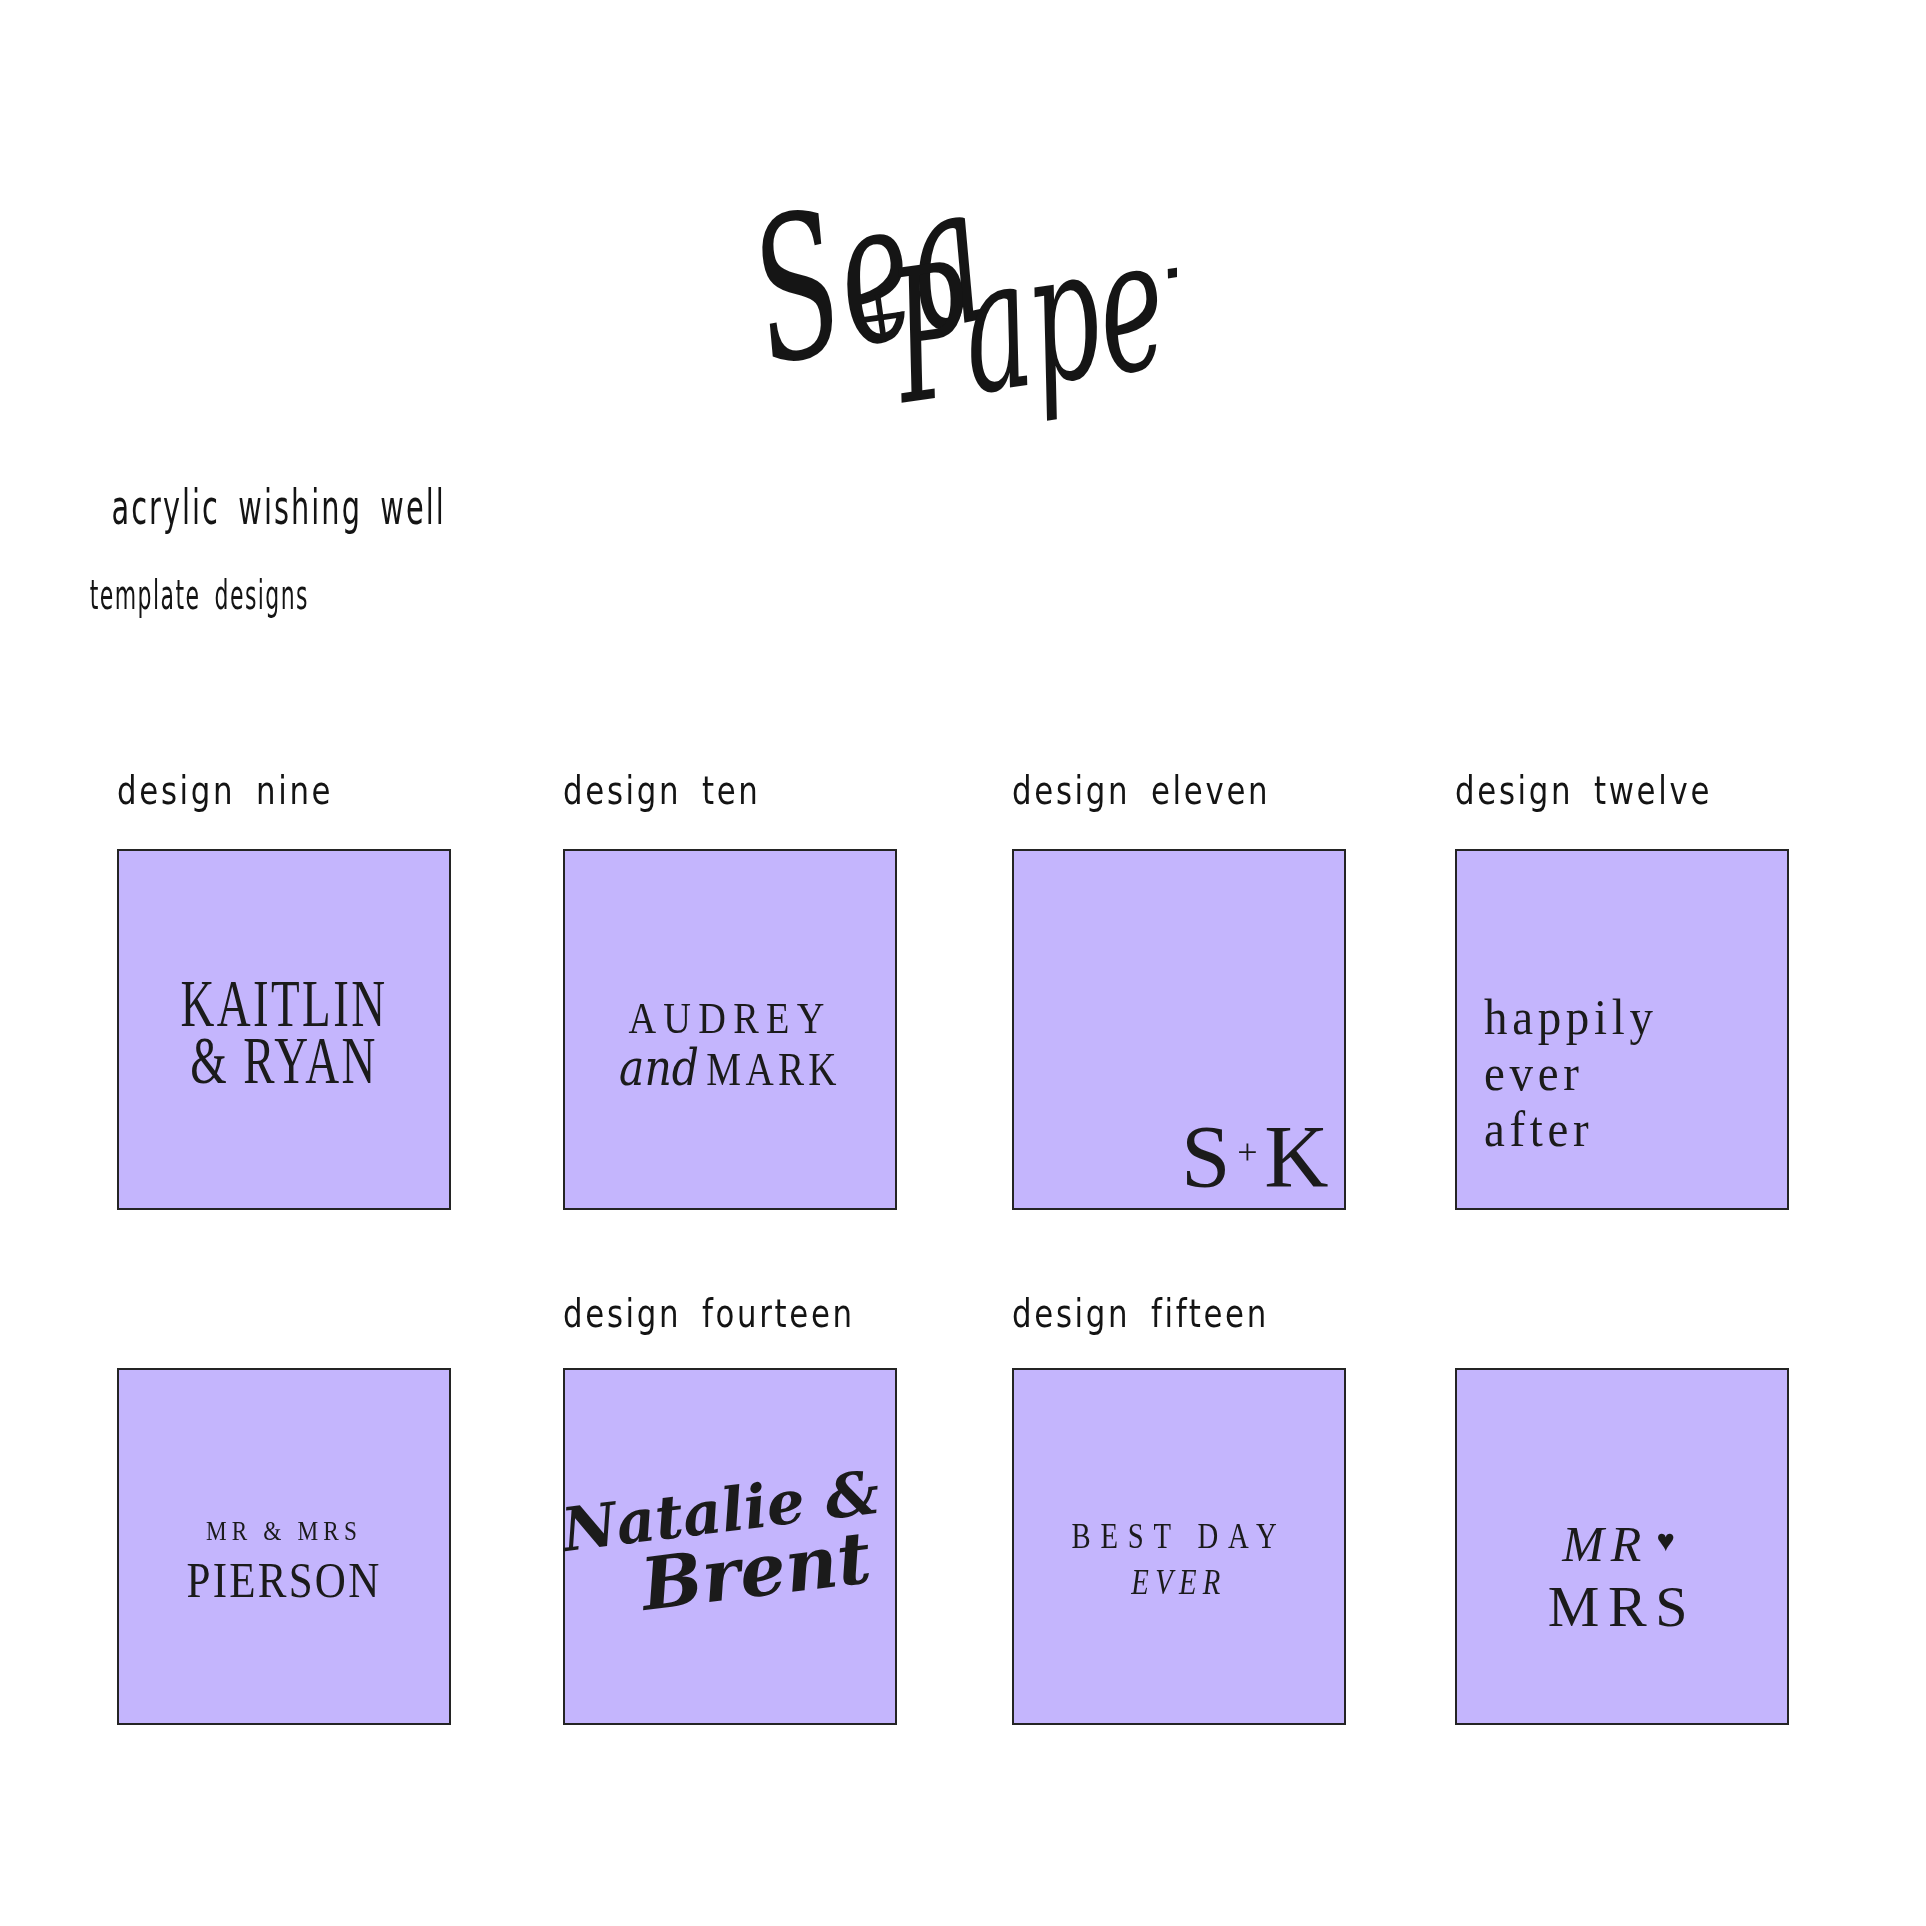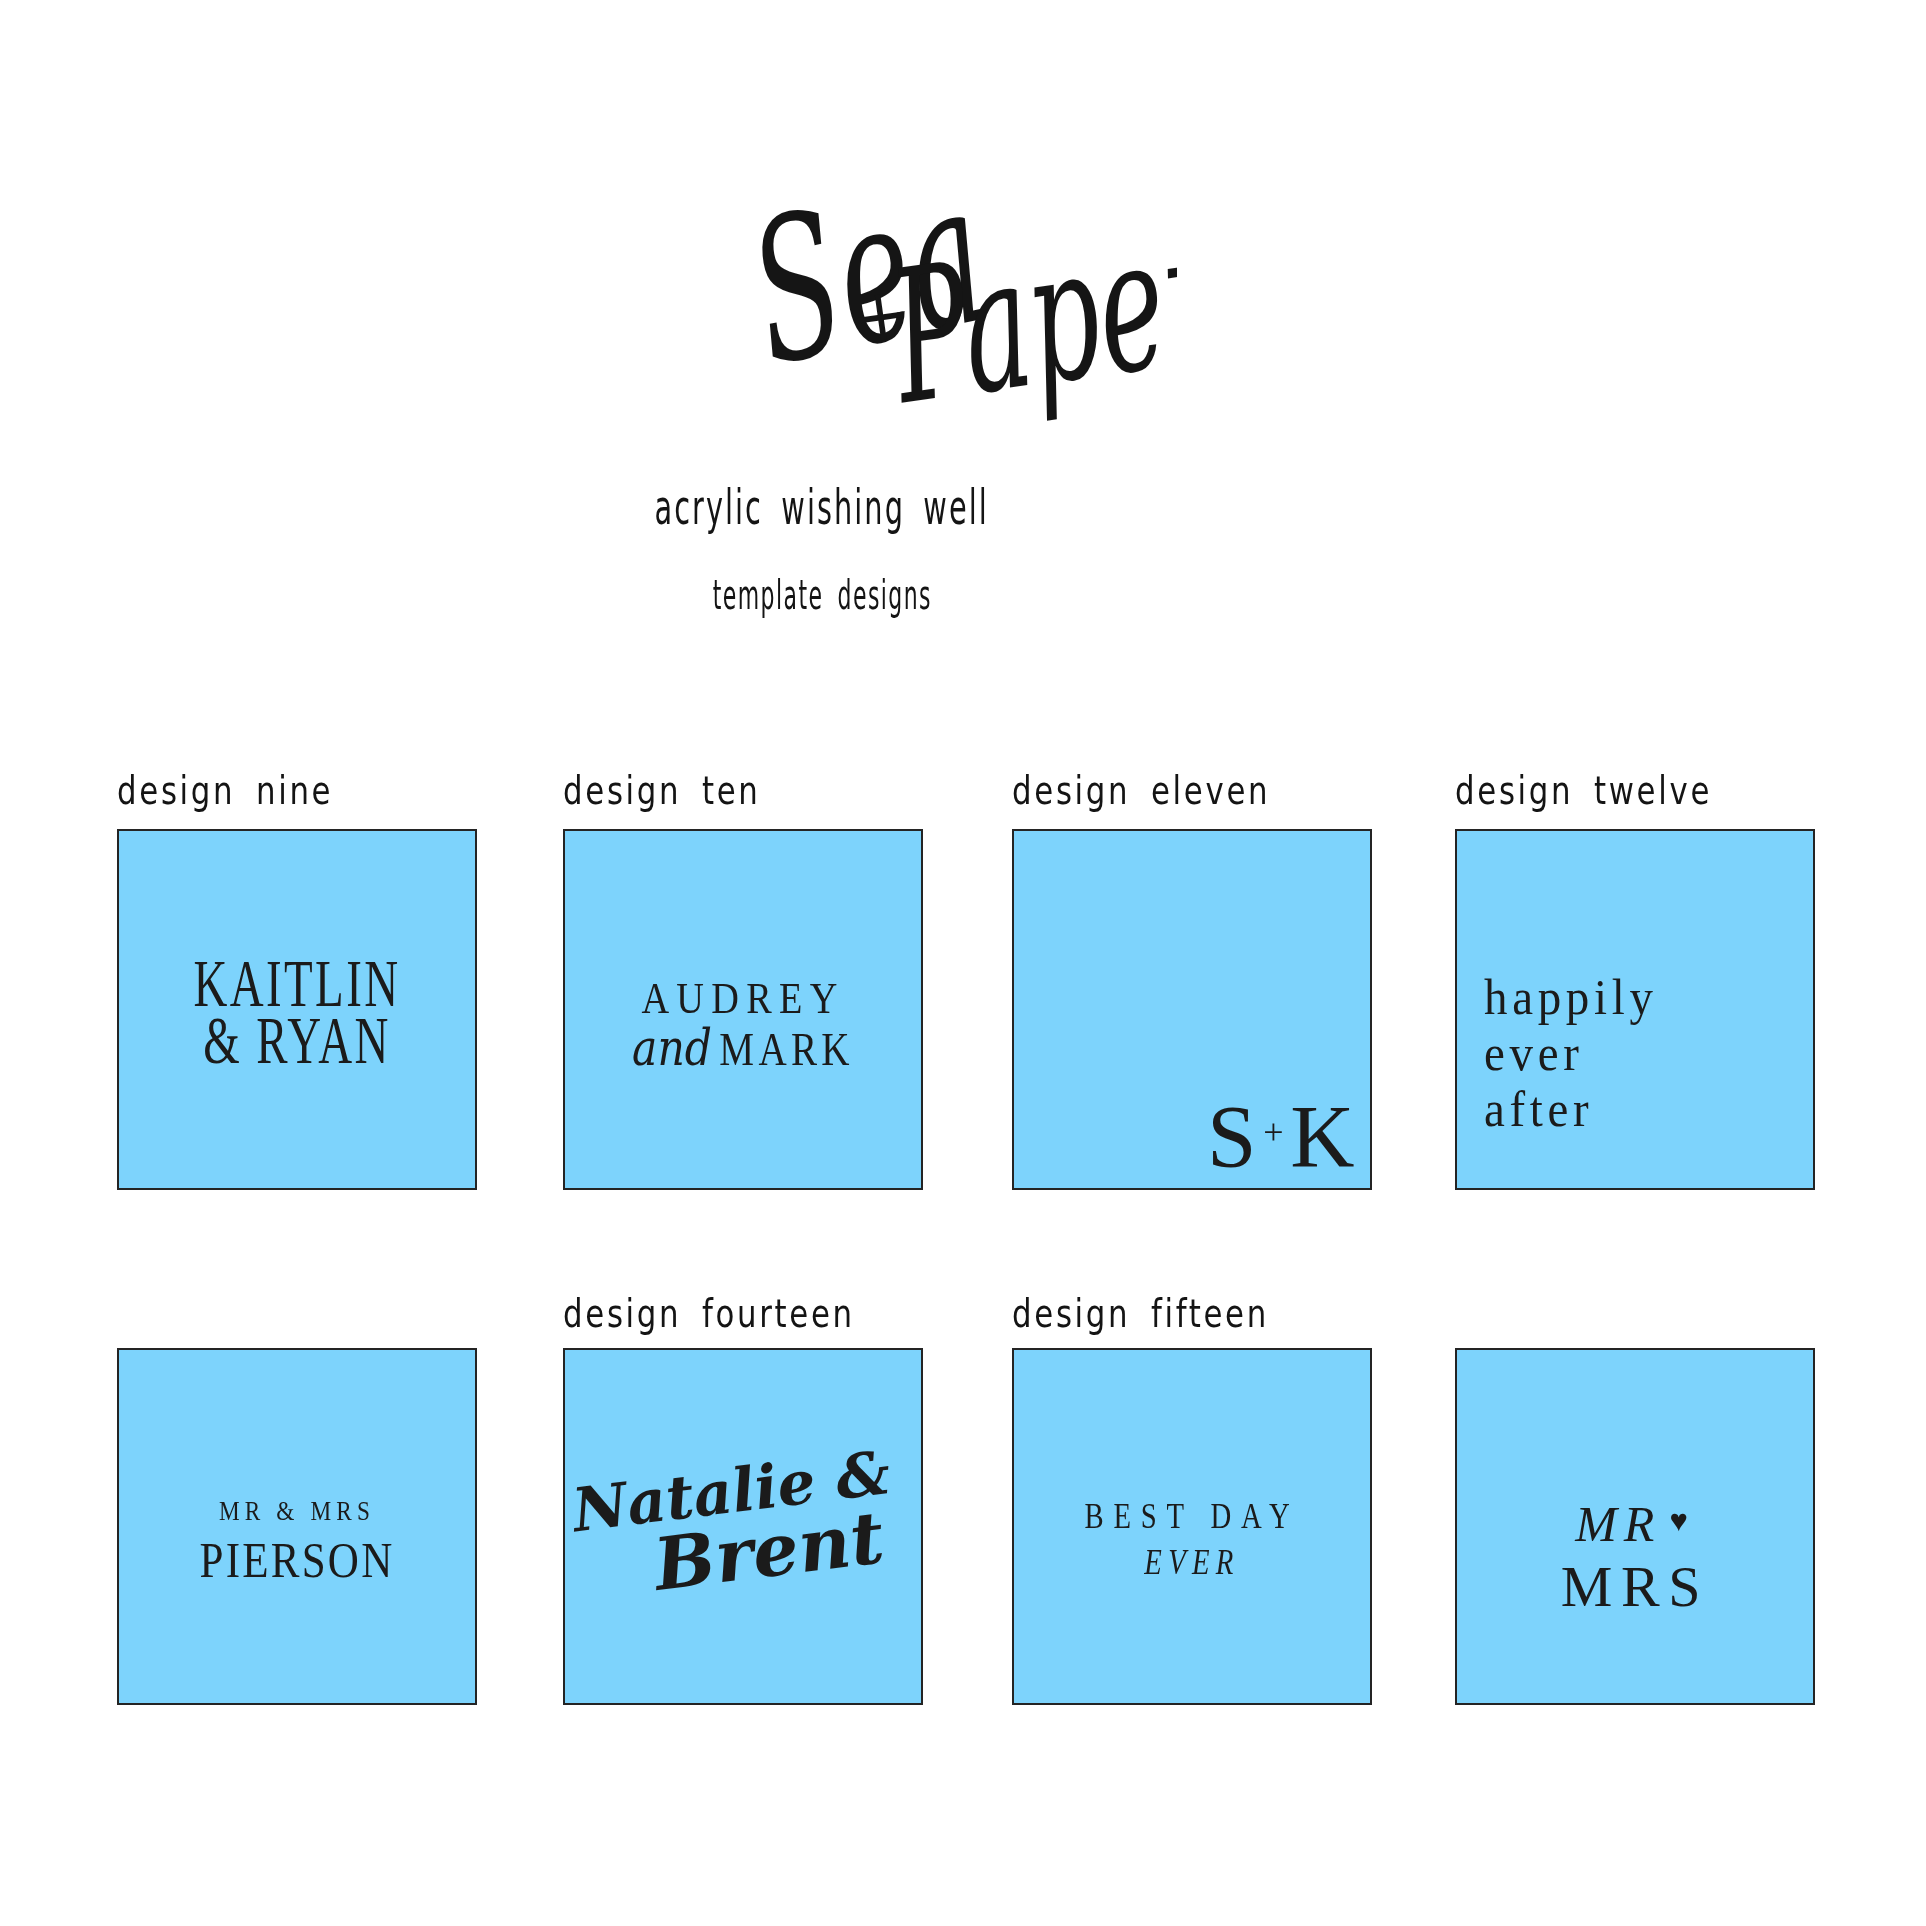--- a/index.html
+++ b/index.html
@@ -3,33 +3,33 @@
 <meta charset="utf-8">
 <style>
   html,body{margin:0;padding:0;background:#ffffff;}
   .canvas{position:relative;width:1926px;height:1926px;background:#ffffff;overflow:hidden;
           font-family:"DejaVu Sans",sans-serif;color:#1b1b1b;}
 
   
   .logo{position:absolute;left:758px;top:120px;width:419px;height:351px;}
   .logo text{fill:#151515;font-family:"DejaVu Serif",serif;font-style:italic;}
 
-  .hwrap{position:absolute;left:0;width:1644px;text-align:center;}
+  .hwrap{position:absolute;left:0;width:1644px;text-align:left;}
   .title-wrap{top:479px;}
   .subtitle-wrap{top:572px;}
   .title{display:inline-block;font-size:48px;letter-spacing:3.4px;word-spacing:12px;
          color:#141414;transform:scaleX(0.60);transform-origin:center;white-space:nowrap;}
   .subtitle{display:inline-block;font-size:40px;letter-spacing:2.6px;word-spacing:10.3px;
          color:#141414;transform:scaleX(0.55);transform-origin:center;white-space:nowrap;}
 
   
   .dlabel{position:absolute;white-space:nowrap;}
   .dlabel .lbl{display:inline-block;font-size:39px;letter-spacing:3.4px;word-spacing:10.3px;
          color:#141414;transform:scaleX(0.79);transform-origin:left center;white-space:nowrap;}
-  .card{position:absolute;width:360px;border:2.6px solid #242424;box-sizing:border-box;background:#7dd3fc;}
+  .card{position:absolute;width:334px;border:2.6px solid #242424;box-sizing:border-box;background:#c4b5fd;margin-top:20px;}
   .r1{height:361px;}
   .r2{height:357px;}
 
   
   .d9{position:absolute;left:0;right:0;top:124px;text-align:center;
       font-family:"Liberation Serif",serif;font-size:67px;line-height:57px;
       letter-spacing:3.4px;transform:scaleX(0.70);white-space:nowrap;}
 
   
   .d10{position:absolute;left:0;right:0;top:142px;text-align:center;

